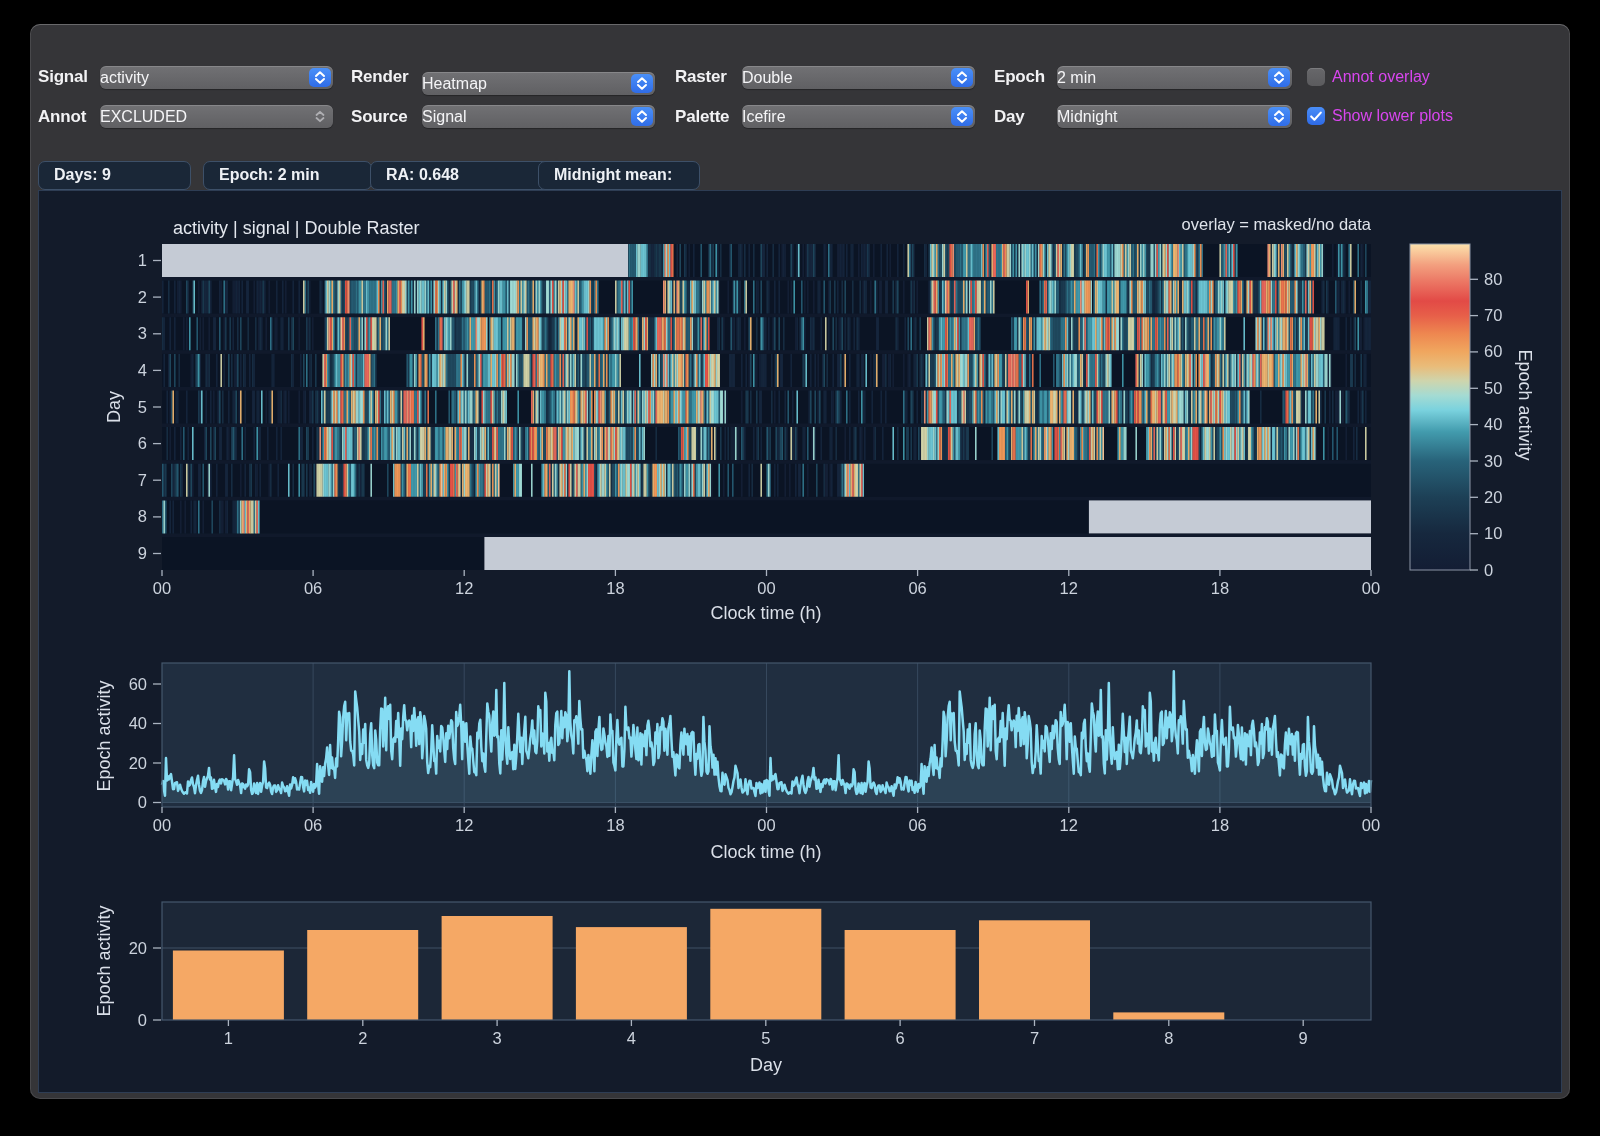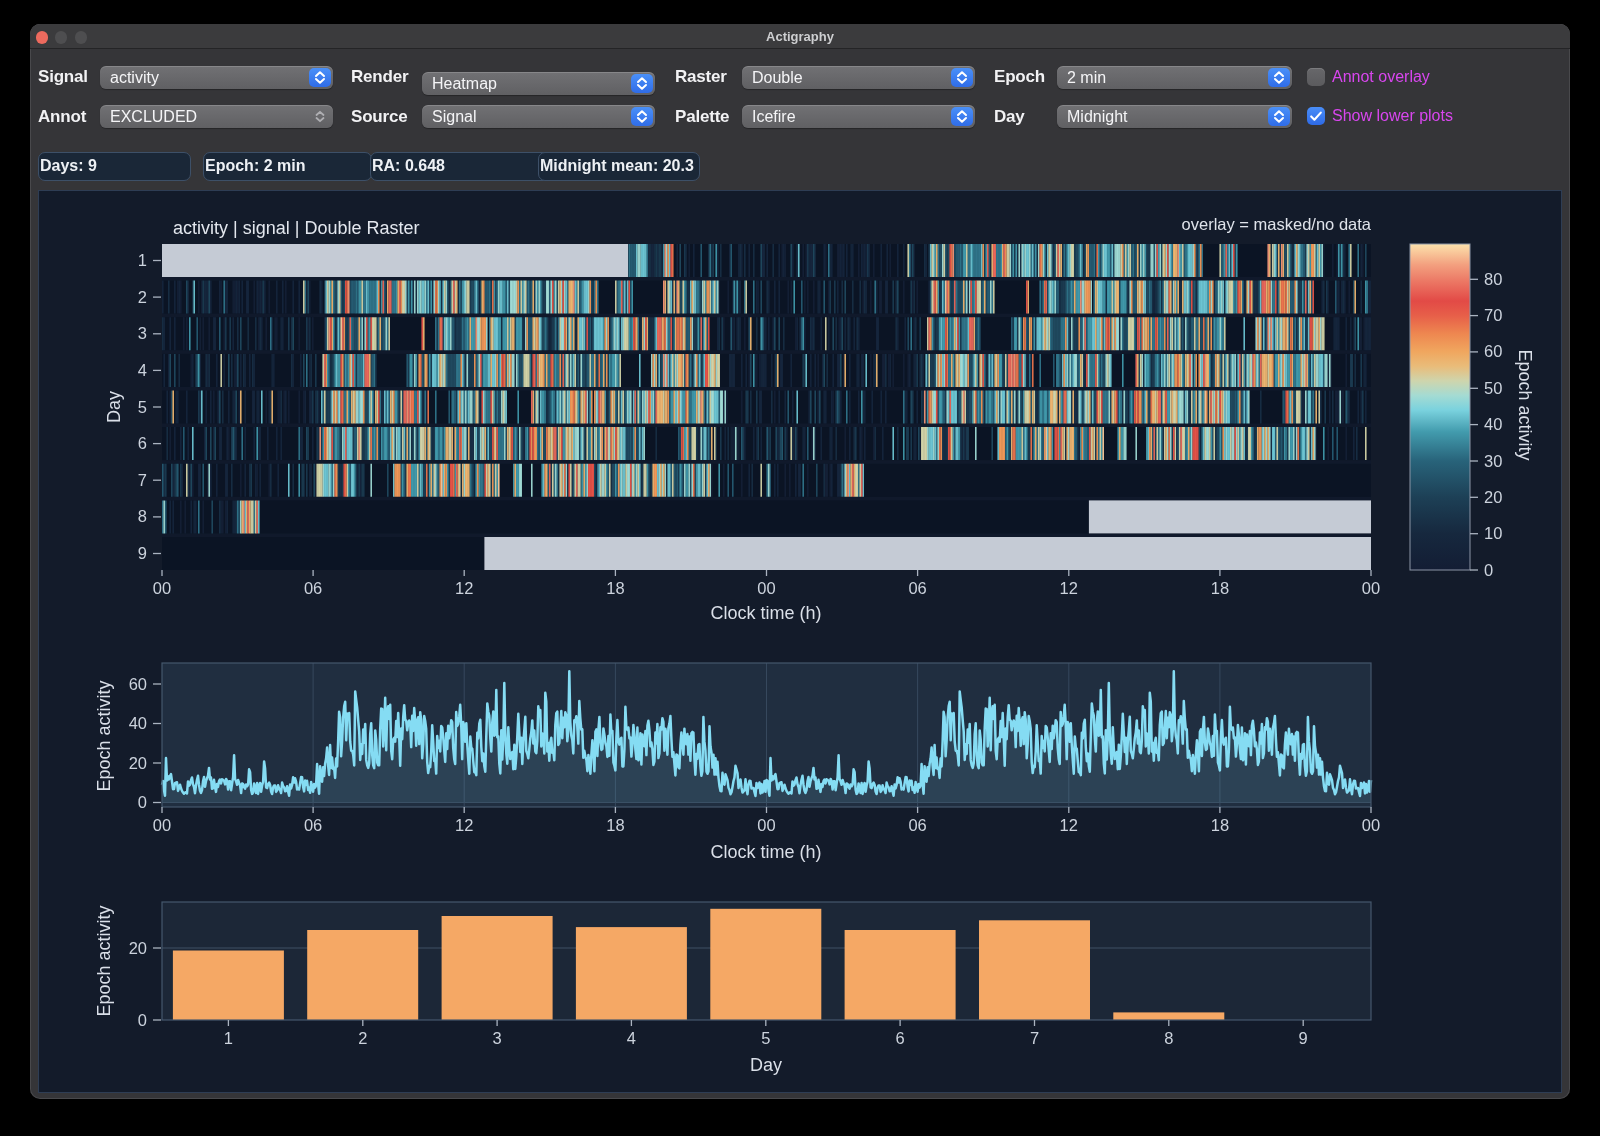--- a/index.html
+++ b/index.html
@@ -1,37 +1,31 @@
 <!DOCTYPE html>
 <html><head><meta charset="utf-8"><style>
 *{margin:0;padding:0;box-sizing:border-box}
 html,body{width:1600px;height:1136px;background:#000;overflow:hidden;font-family:"Liberation Sans",sans-serif}
 #win{position:absolute;left:30px;top:24px;width:1540px;height:1075px;background:#353538;border-radius:10px;box-shadow:inset 0 0 0 1px rgba(255,255,255,0.10),inset 0 1px 0 rgba(255,255,255,0.18)}
 #tbar{position:absolute;left:0;top:0;width:100%;height:25px;background:#3b3b3d;border-radius:10px 10px 0 0;border-bottom:1px solid #242426}
 #title{position:absolute;left:0;top:5px;width:100%;text-align:center;font-size:13px;font-weight:700;color:#cdced0}
 .tl{position:absolute;top:7px;width:12.5px;height:12.5px;border-radius:50%}
 .tlab{position:absolute;font-size:17px;font-weight:700;color:#f2f2f4;height:22px;line-height:22px;letter-spacing:-0.2px}
-.dd{position:absolute;height:23px;border-radius:6px;background:linear-gradient(180deg,#717174,#606063);box-shadow:inset 0 1px 0 rgba(255,255,255,0.16),0 1px 1px rgba(0,0,0,0.3);color:#f5f5f7;font-size:16px;line-height:23px;padding-left:10px}
+.dd{position:absolute;height:23px;border-radius:6px;background:linear-gradient(180deg,#717174,#606063);box-shadow:inset 0 1px 0 rgba(255,255,255,0.16),0 1px 1px rgba(0,0,0,0.3);color:#f5f5f7;font-size:16px;line-height:23px;}
 .bb{position:absolute;right:2px;top:2px;width:22px;height:19px;border-radius:5px;background:linear-gradient(180deg,#4a90f8,#2f6ce8)}
 .gb{position:absolute;right:2px;top:2px;width:22px;height:19px}
 .bb svg,.gb svg{display:block}
 .cb{position:absolute;width:18px;height:18px;border-radius:5px;background:linear-gradient(180deg,#67676a,#5b5b5e);box-shadow:inset 0 1px 0 rgba(255,255,255,0.14)}
 .cbc{position:absolute;width:18px;height:18px;border-radius:5px;background:linear-gradient(180deg,#4a8ef8,#2e6ae6)}
 .cl{position:absolute;font-size:16px;color:#d946ef;height:22px;line-height:22px}
-.chip{position:absolute;top:128px;height:29px;border-radius:7px;background:#1a2737;border:1.5px solid #3d5068;color:#eef1f5;font-size:16px;font-weight:700;line-height:26px;padding-left:1px}
+.chip{position:absolute;top:137px;height:29px;border-radius:7px;background:#1a2737;border:1.5px solid #3d5068;color:#eef1f5;font-size:16px;font-weight:700;line-height:26px;padding-left:15px}
 #panel{position:absolute;left:8px;top:166px;width:1260px;height:903px}
 </style></head>
 <body>
 <div id="win">
-  <div id="tbar">
-    <div class="tl" style="left:5.8px;background:#ed6a5e"></div>
-    <div class="tl" style="left:24.8px;background:#4e4e50"></div>
-    <div class="tl" style="left:44.6px;background:#4e4e50"></div>
-    <div id="title">Actigraphy</div>
-  </div>
 <div class="tlab" style="left:8px;top:42px">Signal</div>
 <div class="dd" style="left:70px;top:42px;width:233px">activity<span class="bb">
         <svg width="22" height="19" viewBox="0 0 22 19">
           <path d="M7 8 L11 4.2 L15 8" stroke="#fff" stroke-width="2" fill="none" stroke-linecap="round" stroke-linejoin="round"></path>
           <path d="M7 11 L11 14.8 L15 11" stroke="#fff" stroke-width="2" fill="none" stroke-linecap="round" stroke-linejoin="round"></path>
         </svg>
       </span></div>
 <div class="tlab" style="left:321px;top:42px">Render</div>
 <div class="dd" style="left:392px;top:48px;width:233px">Heatmap<span class="bb">
         <svg width="22" height="19" viewBox="0 0 22 19">

